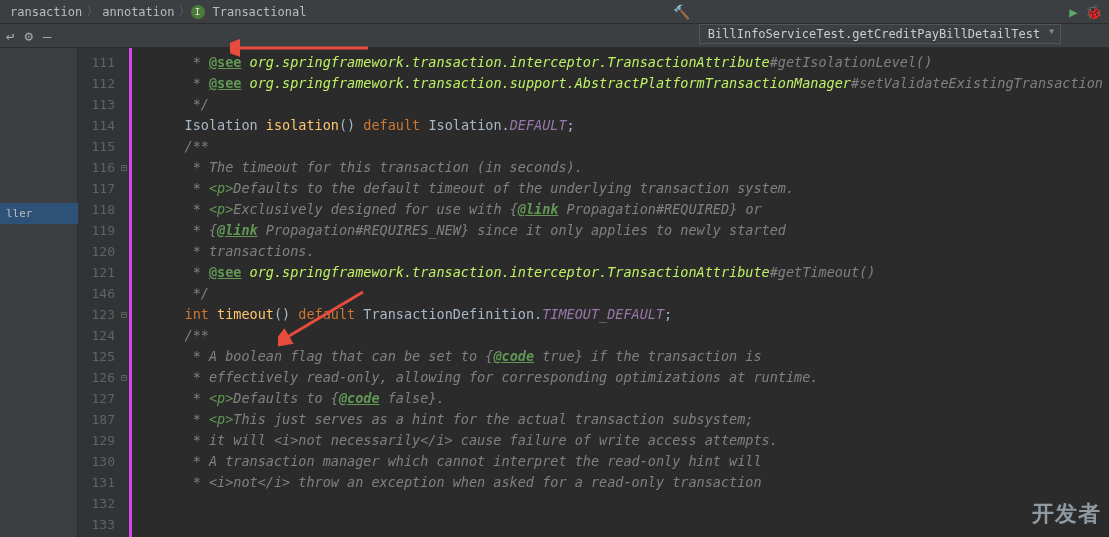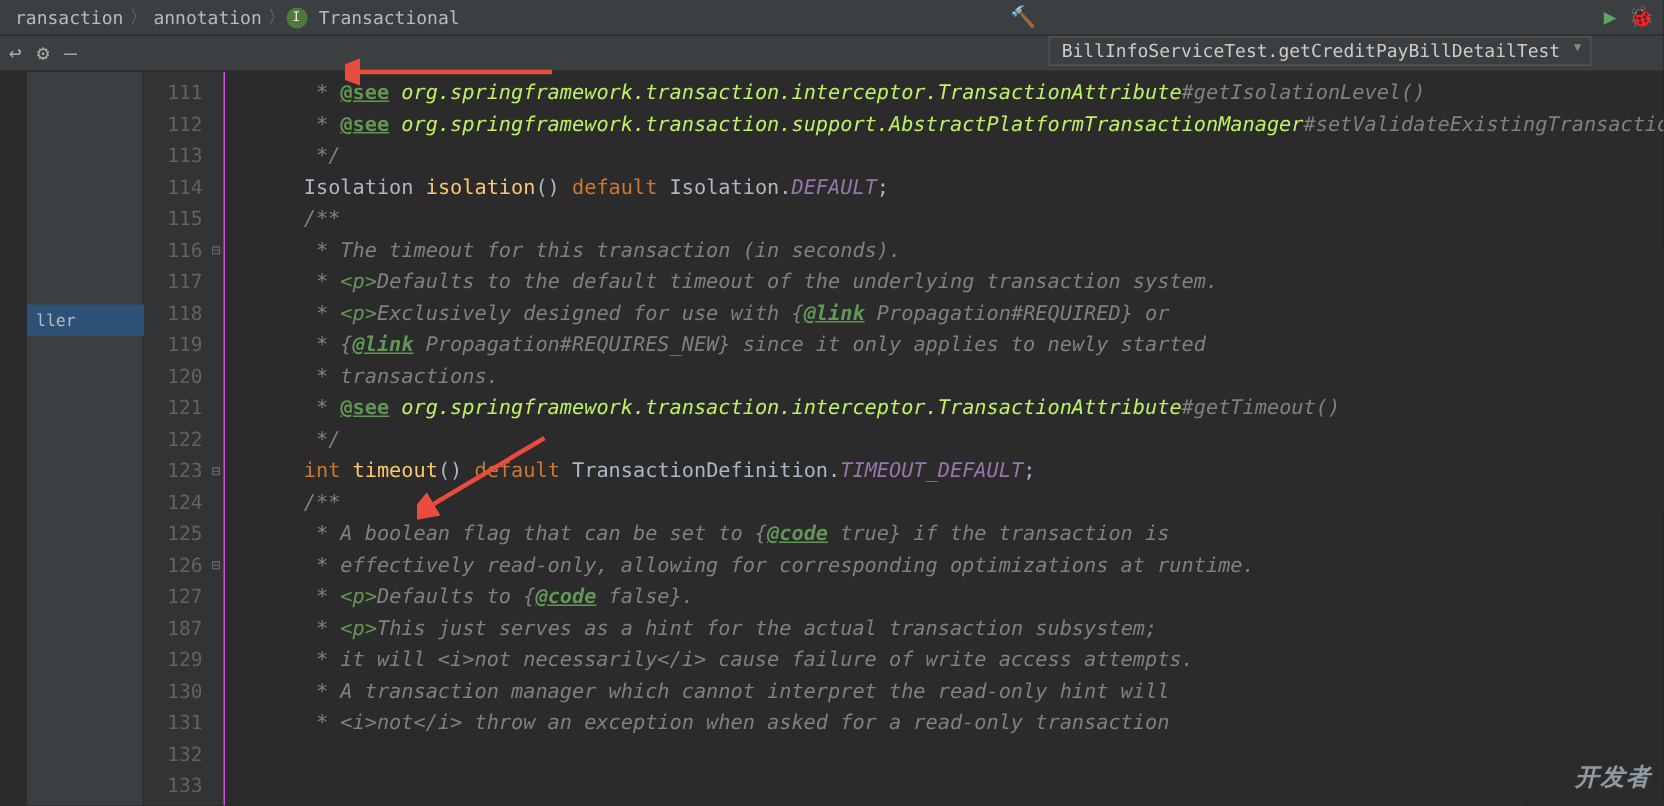--- a/index.html
+++ b/index.html
@@ -52,30 +52,29 @@
 .tabbar {
   height:0;position:relative;
 }
 
 .main {
   display:flex;height:489px;
 }
 .sidebar {
   width:78px;background:#3c3f41;border-right:1px solid #2d2d2d;
   position:relative;
-  margin-left:18px;
 }
 .sidebar-item {
   position:absolute;left:0;top:155px;width:78px;padding:4px 6px;
   font-size:11px;color:#bbb;background:#2d5177;
 }
 .gutter {
   width:54px;background:#313335;text-align:right;
   font-size:13px;color:#606366;line-height:21px;
-  padding-top:4px;border-right:1px solid #d946ef;
+  padding-top:4px;border-right:3px solid #d946ef;
 }
 .gutter .ln{padding-right:14px;position:relative;}
 .gutter .fold{position:absolute;right:2px;color:#6e6e6e;font-size:10px;}
 .editor {
   flex:1;background:#2b2b2b;padding-top:4px;line-height:21px;
   font-size:13.5px;white-space:pre;overflow:hidden;
 }
 .line{padding-left:20px;}
 .c-comment{color:#808080;font-style:italic;}
 .c-tag{color:#629755;font-weight:bold;text-decoration:underline;}
@@ -89,21 +88,21 @@
 .c-const{color:#9876aa;font-style:italic;}
 .c-punct{color:#a9b7c6;}
 
 .arrow1{position:absolute;left:230px;top:38px;pointer-events:none;}
 .arrow2{position:absolute;left:278px;top:287px;pointer-events:none;}
 .watermark{
   position:absolute;right:8px;bottom:8px;color:#9aa7b0;
   font-family:Arial,sans-serif;font-size:20px;font-weight:bold;
   text-shadow:0 0 4px #333;opacity:.9;letter-spacing:1px;
 }
-.watermark .zh{font-size:16px;display:block;text-align:left;font-style:italic;}
+.watermark .zh{font-size:22px;display:block;text-align:left;}
 </style>
 </head>
 <body>
 
 <div class="breadcrumb">
   <span class="seg">ransaction</span>
   <span class="sep">〉</span>
   <span class="seg">annotation</span>
   <span class="sep">〉</span>
   <span class="icon-i">I</span>
@@ -135,21 +134,21 @@
       <div class="ln">112</div>
       <div class="ln">113</div>
       <div class="ln">114</div>
       <div class="ln">115</div>
       <div class="ln">116<span class="fold">⊟</span></div>
       <div class="ln">117</div>
       <div class="ln">118</div>
       <div class="ln">119</div>
       <div class="ln">120</div>
       <div class="ln">121</div>
-      <div class="ln">122</div>
+      <div class="ln">146</div>
       <div class="ln">123<span class="fold">⊟</span></div>
       <div class="ln">124</div>
       <div class="ln">125</div>
       <div class="ln">126<span class="fold">⊟</span></div>
       <div class="ln">127</div>
       <div class="ln">187</div>
       <div class="ln">129</div>
       <div class="ln">130</div>
       <div class="ln">131</div>
       <div class="ln">132</div>

